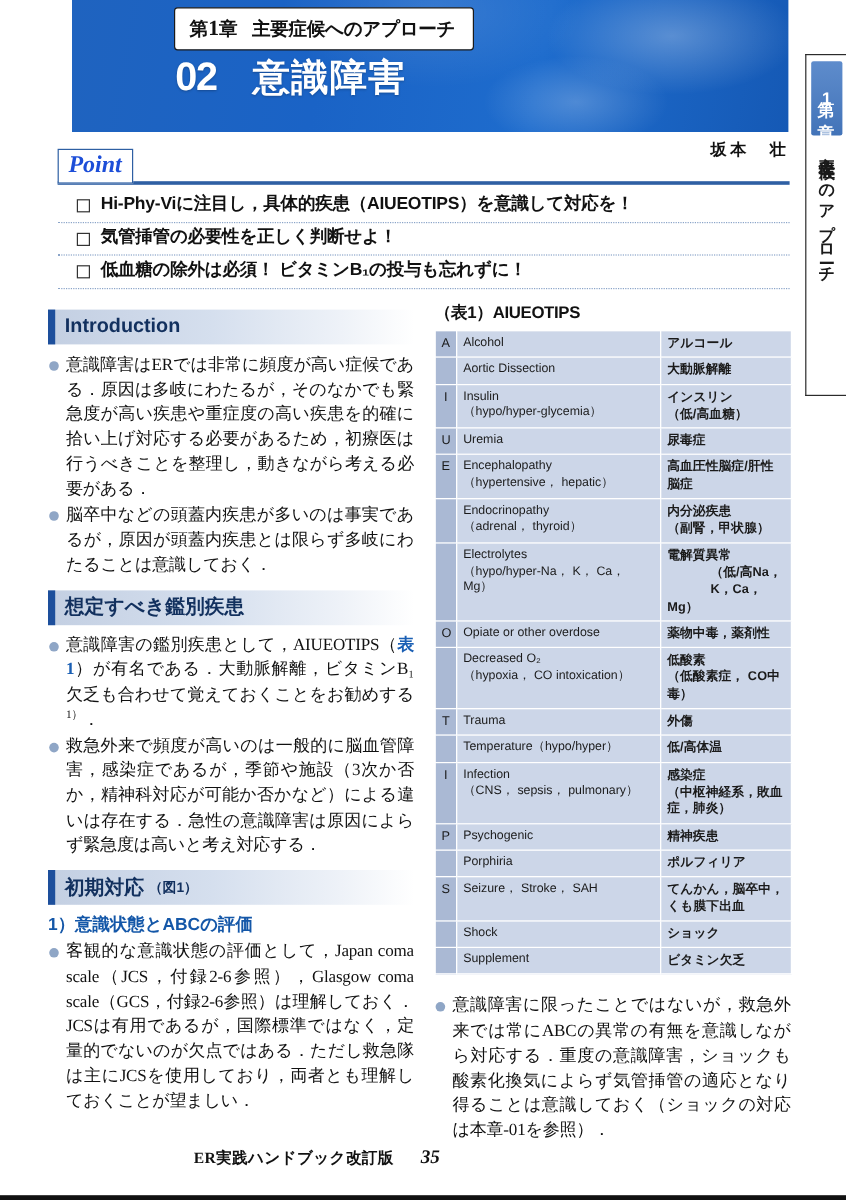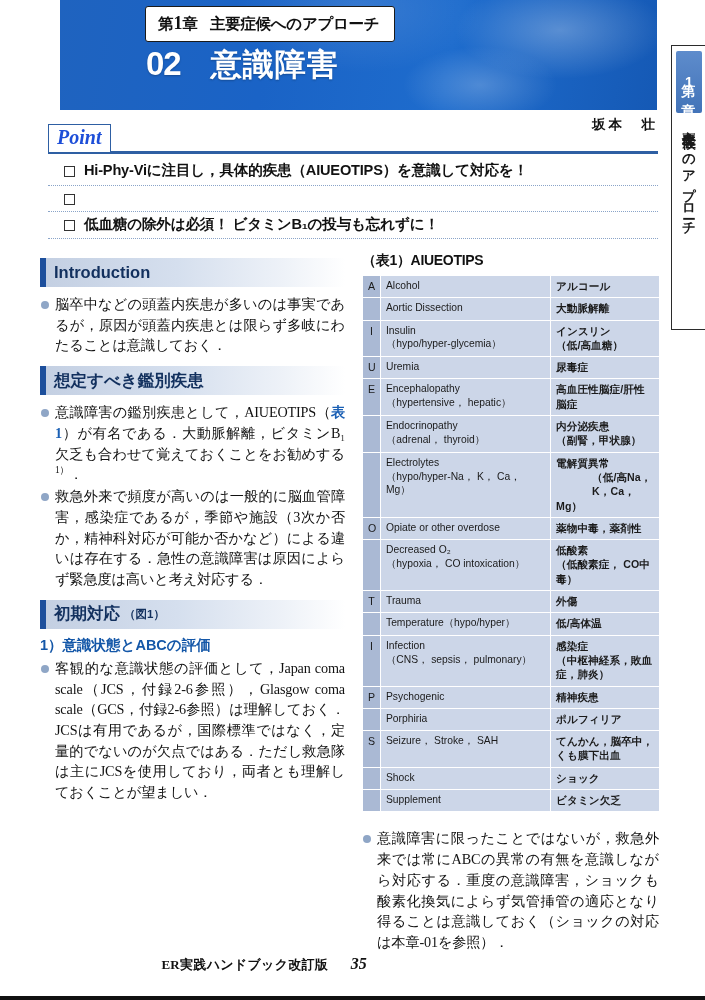--- a/index.html
+++ b/index.html
@@ -318,34 +318,36 @@
     <div class="author">坂本　壮</div>
     <div class="point-badge">Point</div>
     <div class="point-rule"></div>
     <div class="point-list">
       <div class="point-item">
         <span class="cbox"></span>
         <span class="point-text">Hi-Phy-Viに注目し，具体的疾患（AIUEOTIPS）を意識して対応を！</span>
       </div>
       <div class="point-item">
         <span class="cbox"></span>
+        <span class="point-text">気管挿管の必要性を正しく判断せよ！</span>
       </div>
       <div class="point-item">
         <span class="cbox"></span>
         <span class="point-text">低血糖の除外は必須！ ビタミンB₁の投与も忘れずに！</span>
       </div>
     </div>
   </div>
 
   <div class="col-left">
 
     <div class="sec-head">
       <span class="sec-head-text">Introduction</span>
     </div>
     <ul class="bul">
+      <li>意識障害はERでは非常に頻度が高い症候である．原因は多岐にわたるが，そのなかでも緊急度が高い疾患や重症度の高い疾患を的確に拾い上げ対応する必要があるため，初療医は行うべきことを整理し，動きながら考える必要がある．</li>
       <li>脳卒中などの頭蓋内疾患が多いのは事実であるが，原因が頭蓋内疾患とは限らず多岐にわたることは意識しておく．</li>
     </ul>
 
     <div class="sec-head">
       <span class="sec-head-text">想定すべき鑑別疾患</span>
     </div>
     <ul class="bul">
       <li>意識障害の鑑別疾患として，AIUEOTIPS（<span class="blue-ref">表1</span>）が有名である．大動脈解離，ビタミンB₁欠乏も合わせて覚えておくことをお勧めする<span class="sup">1）</span>．</li>
       <li>救急外来で頻度が高いのは一般的に脳血管障害，感染症であるが，季節や施設（3次か否か，精神科対応が可能か否かなど）による違いは存在する．急性の意識障害は原因によらず緊急度は高いと考え対応する．</li>
     </ul>

